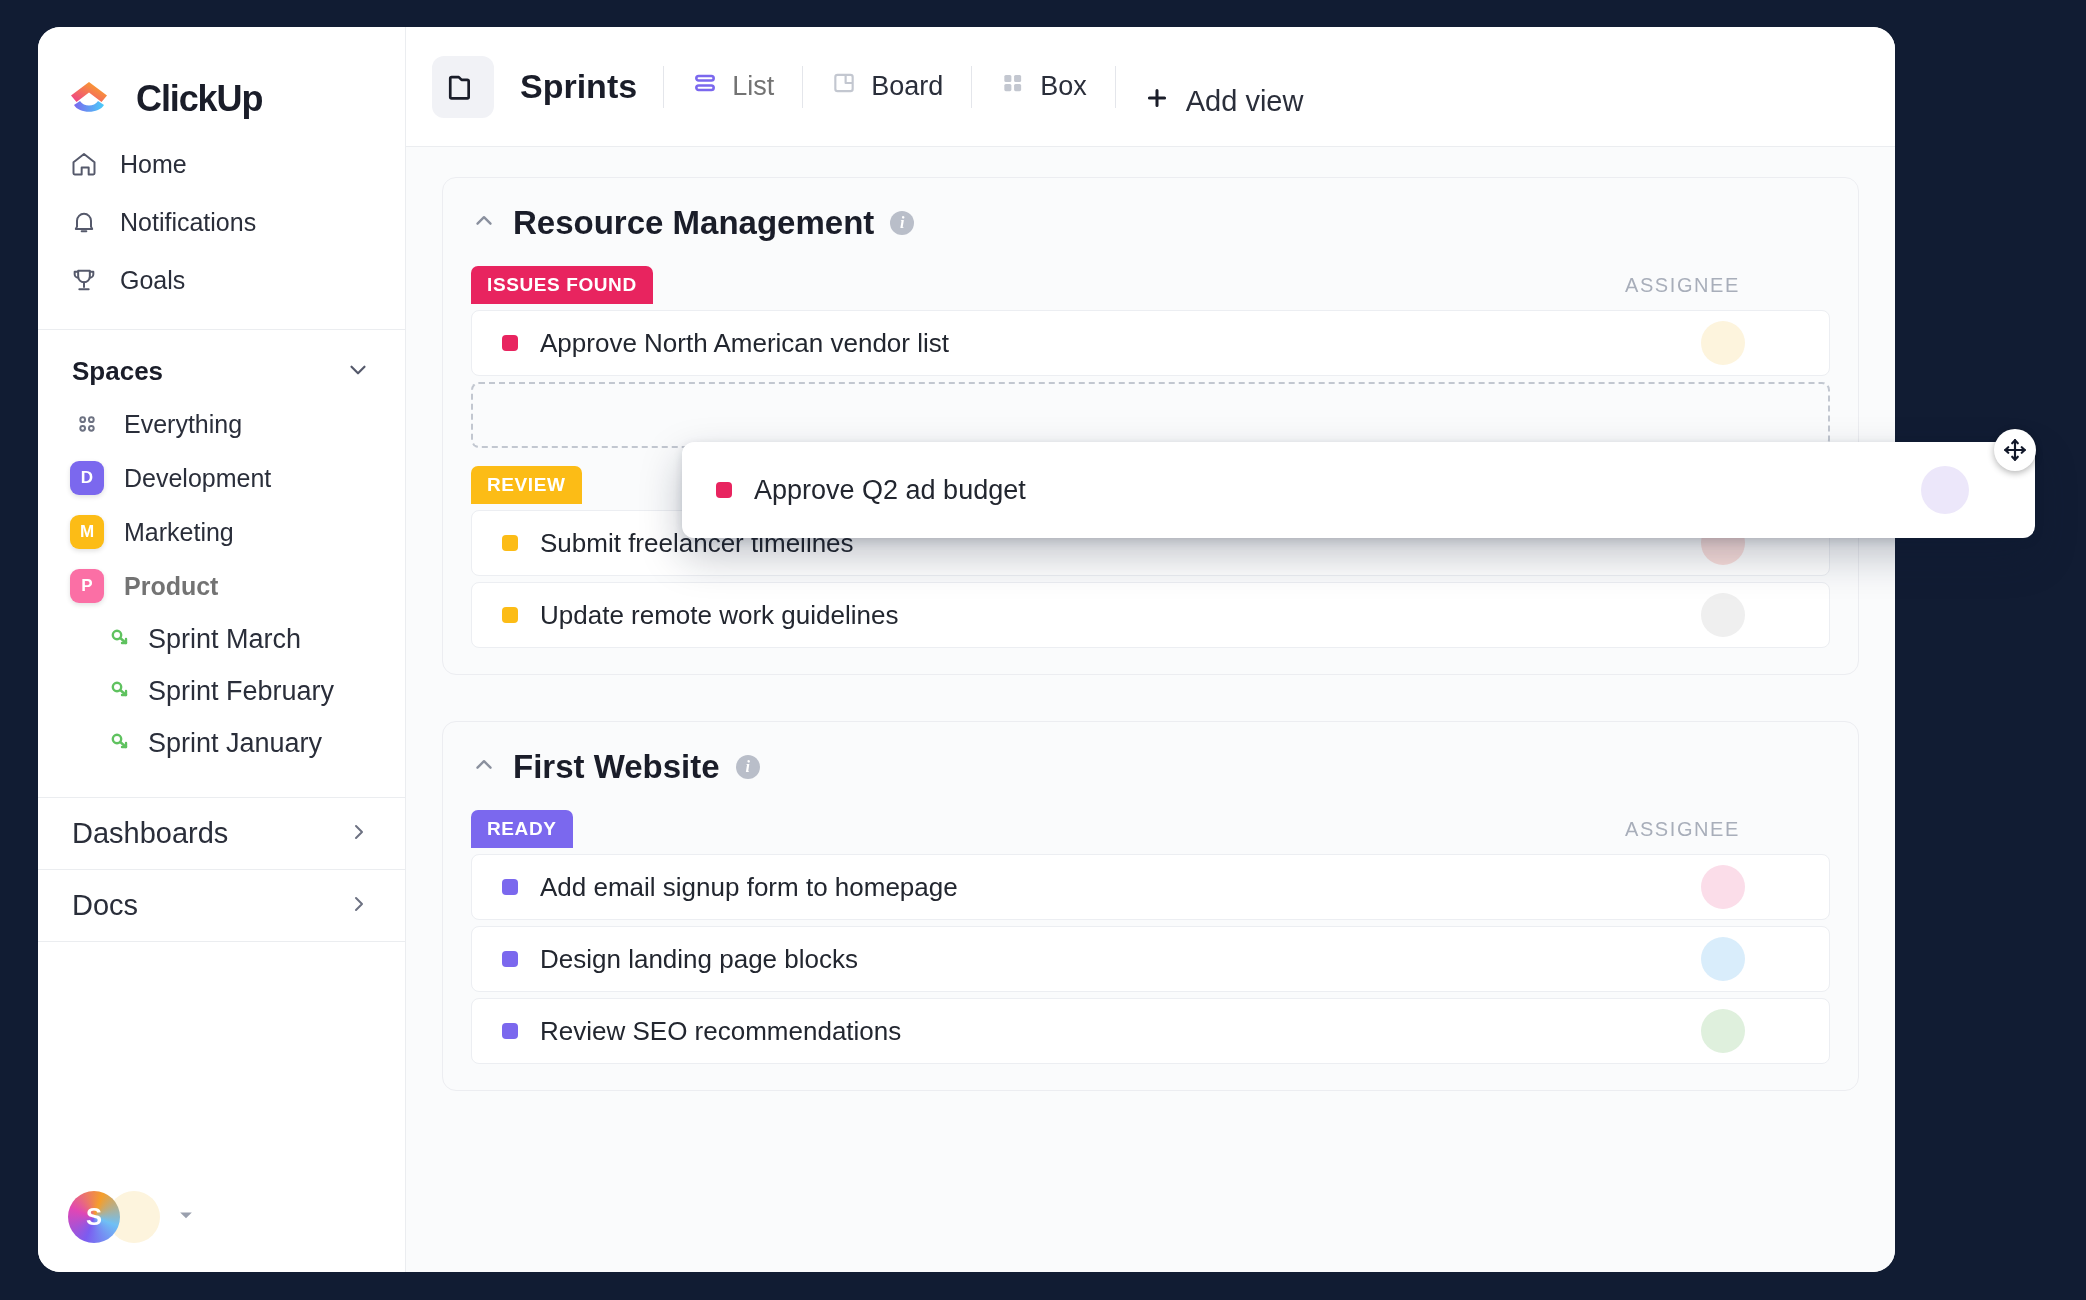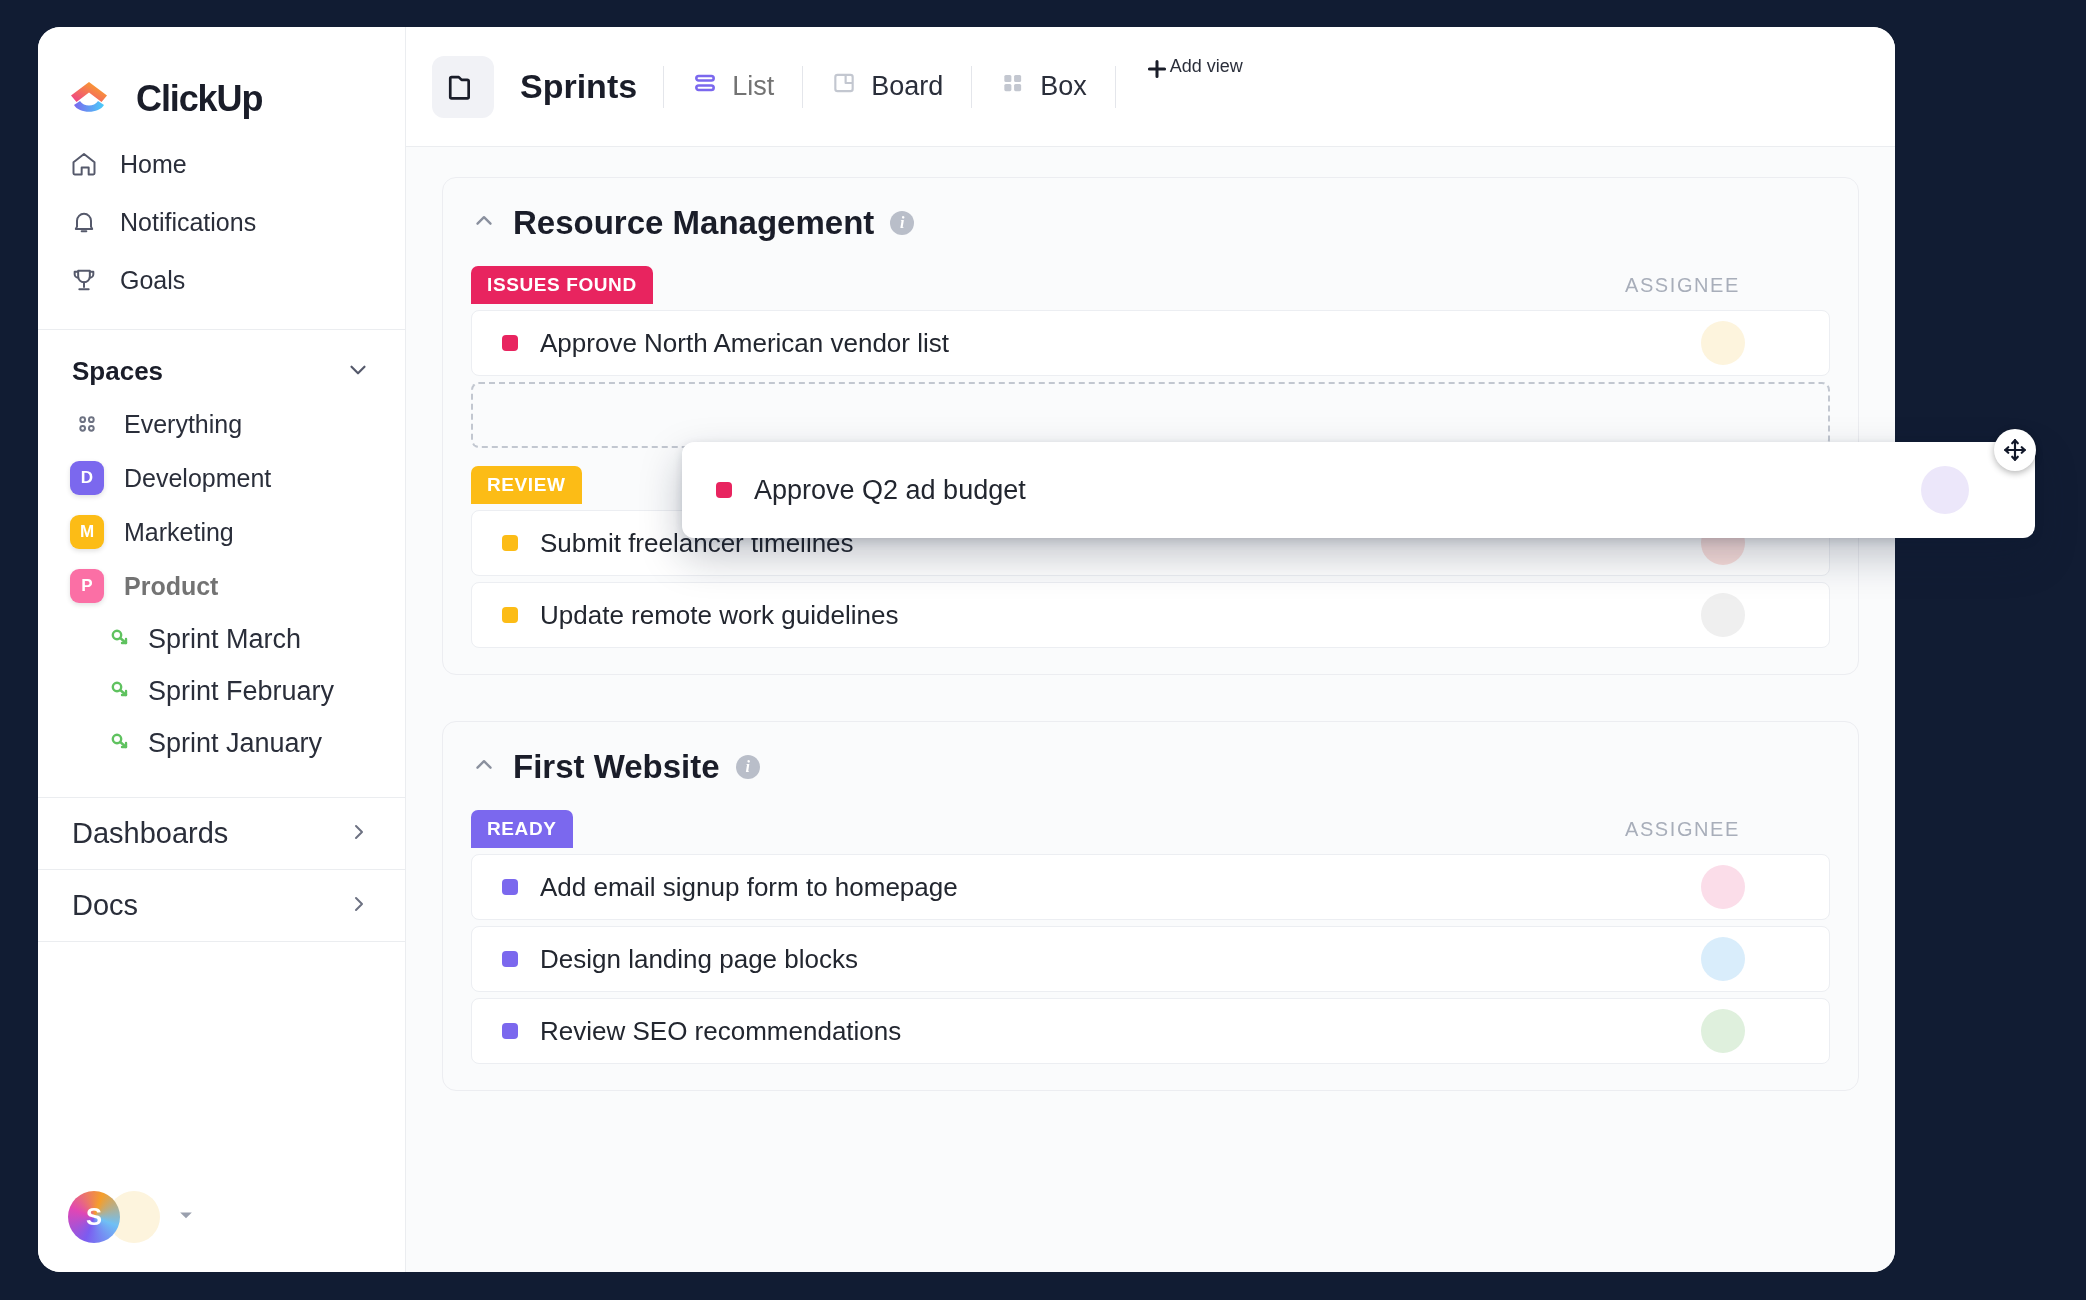--- a/index.html
+++ b/index.html
@@ -130,23 +130,23 @@
     margin-left: 26px; margin-right: 26px;
   }
   .vsep { width: 1px; height: 42px; background: #e4e6eb; }
   .view-tab {
     display: flex; align-items: center; gap: 14px;
     padding: 0 28px; height: 62px; cursor: pointer;
     font-size: 27px; color: #2a2e3a;
   }
   .view-tab.active { color: #737373; font-weight: normal; text-align: center; }
   .add-view {
-    display: flex; align-items: flex-start; 
+    display: flex; align-items: flex-end; gap: 16px;
     padding: 0 28px; height: 62px; cursor: pointer;
-    font-size: 18px; color: #2a2e3a;
+    font-size: 29px; color: #2a2e3a;
   }
 
   #content {
     flex: 1; background: #fafbfc;
     padding: 30px 36px 0 36px;
     overflow: hidden;
   }
 
   .group-card {
     background: #fafbfc;

